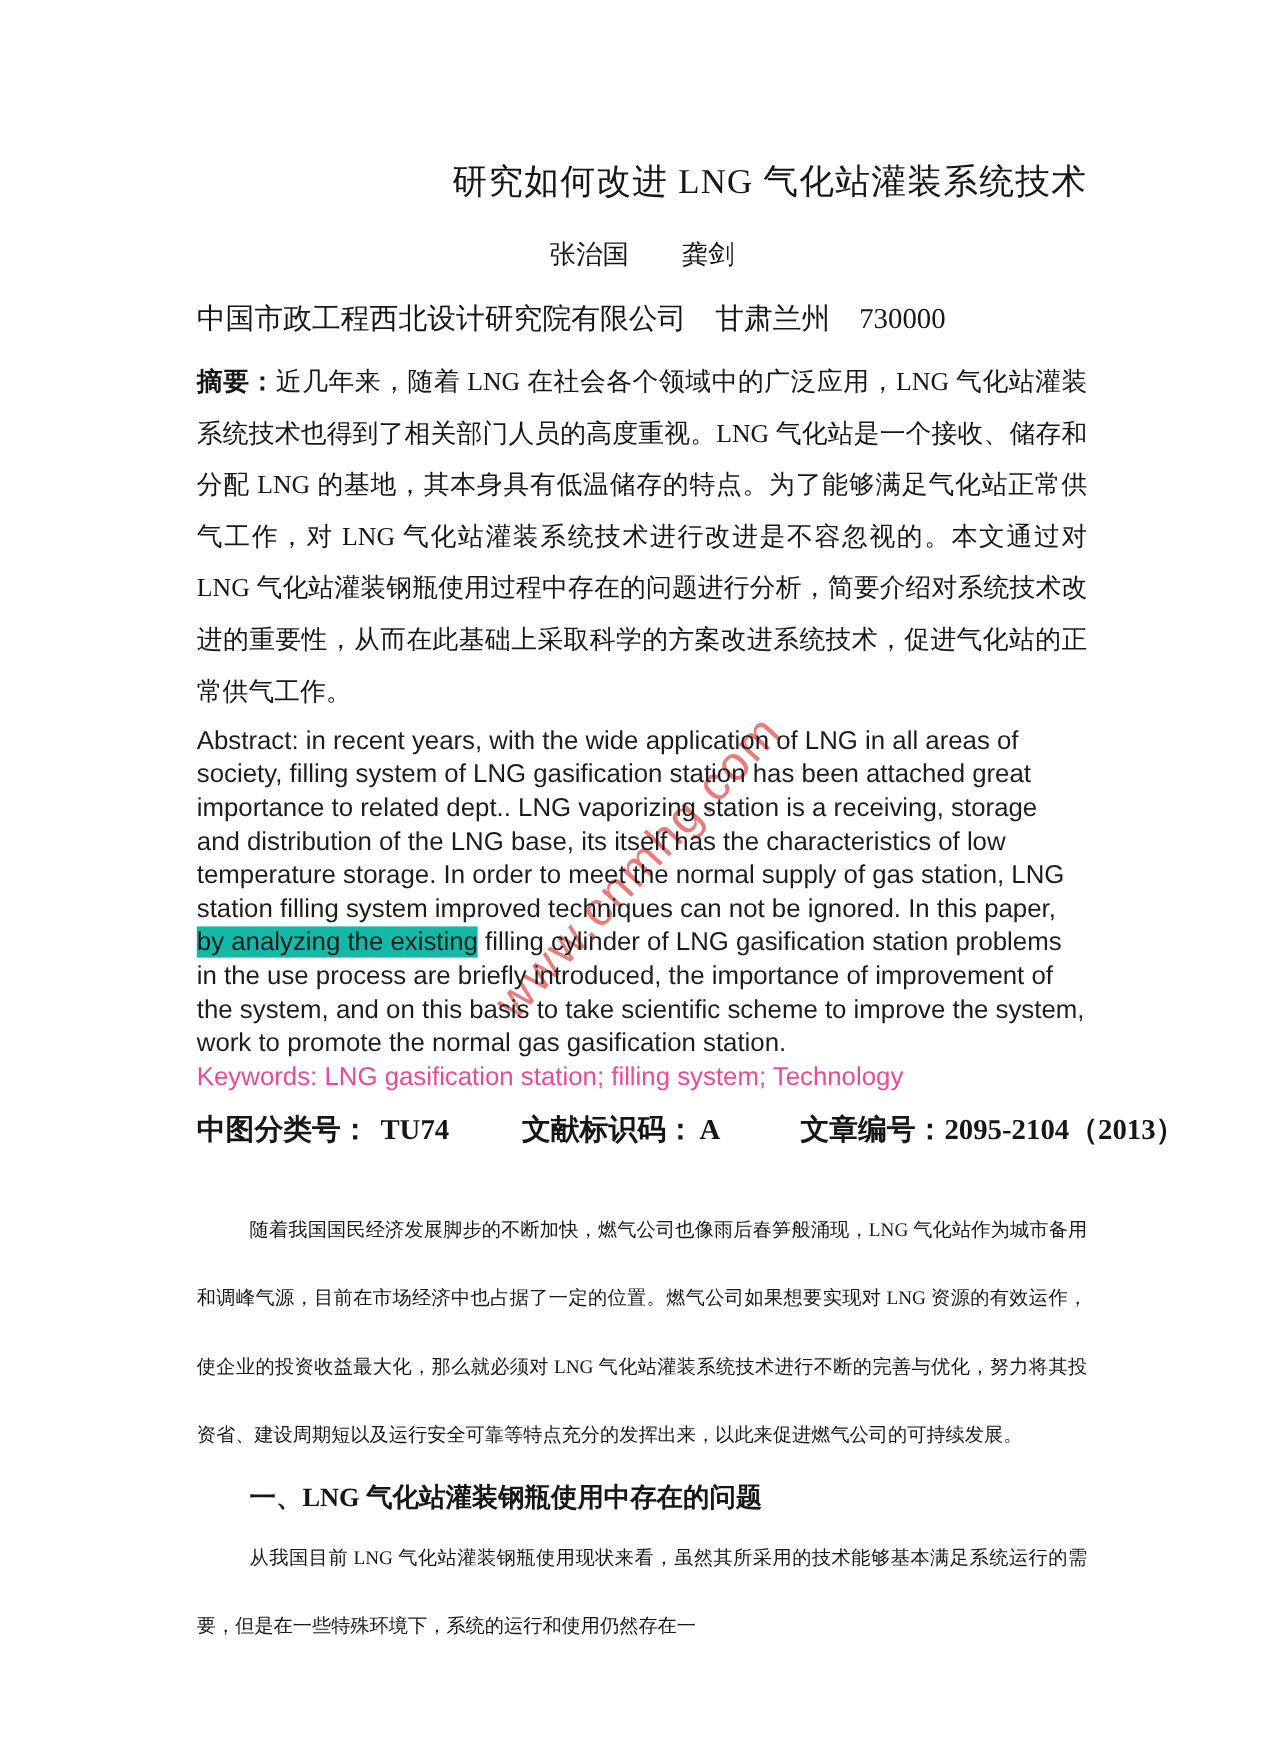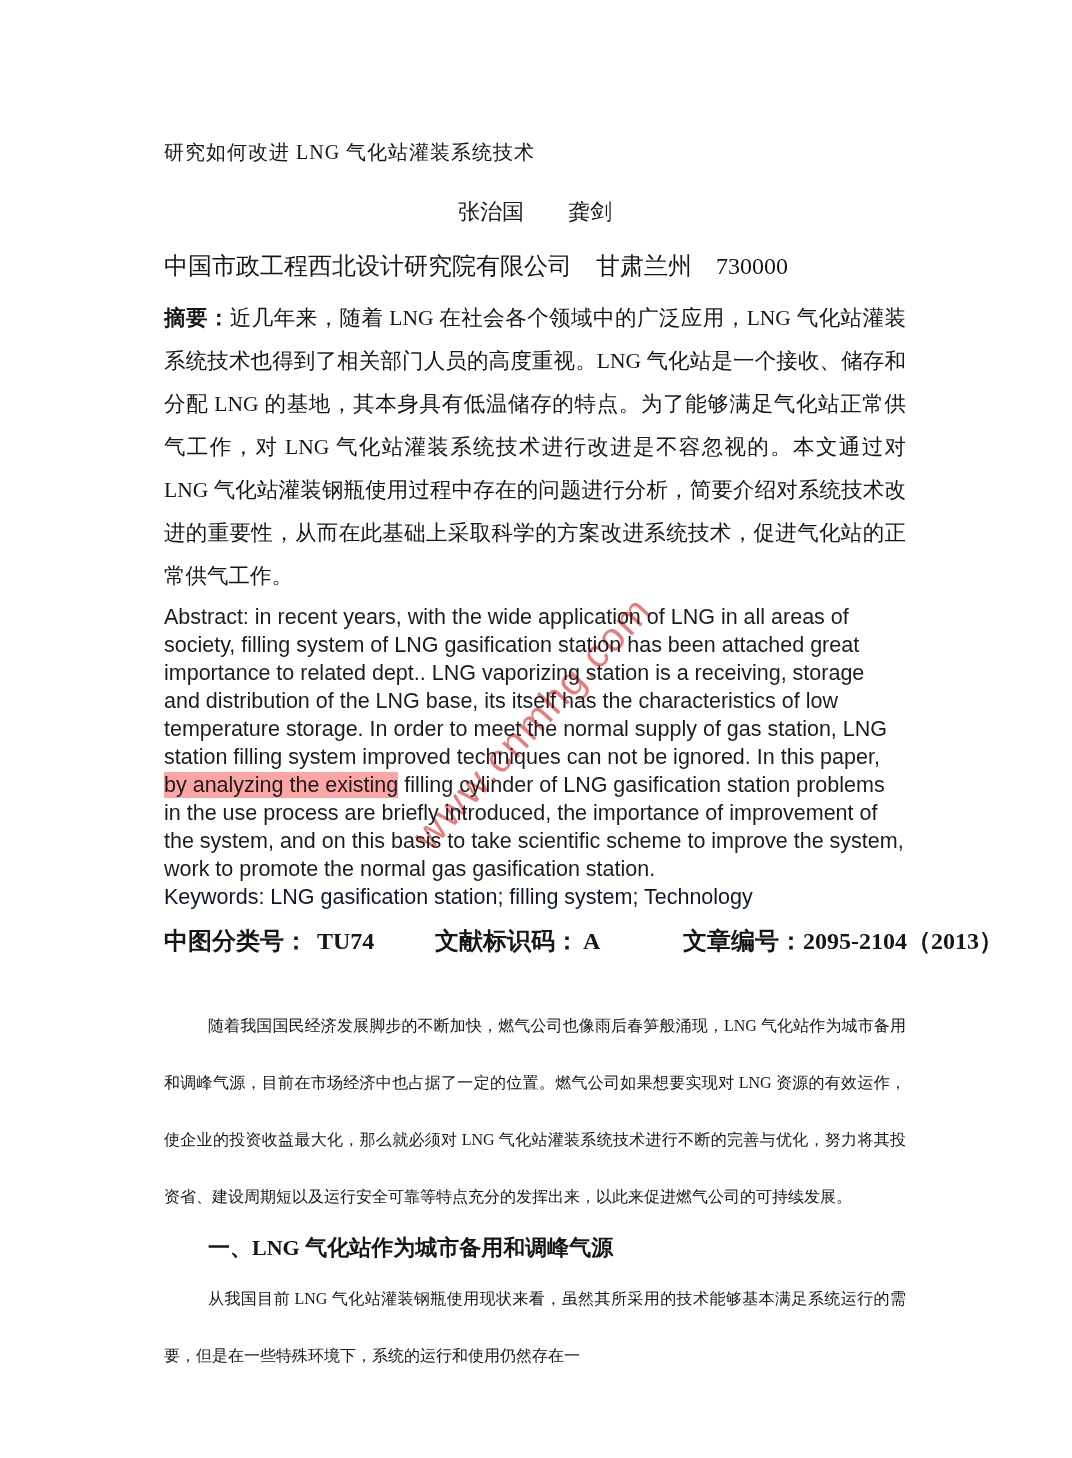--- a/index.html
+++ b/index.html
@@ -14,22 +14,22 @@
     color: #161616;
   }
   .content {
     position: absolute;
     left: 164px;
     top: 134px;
     width: 742px;
     z-index: 1;
   }
   .paper-title {
-    text-align: left;
-    font-size: 20px;
+    text-align: right;
+    font-size: 29px;
     letter-spacing: 1px;
     line-height: 36px;
   }
   .authors {
     text-align: center;
     font-size: 22px;
     margin-top: 28px;
     line-height: 28px;
   }
   .affiliation {
@@ -51,40 +51,40 @@
     white-space: nowrap;
   }
   .abstract-en {
     font-family: "Liberation Sans", "DejaVu Sans", sans-serif;
     font-size: 21.5px;
     line-height: 28px;
     margin-top: 5px;
     color: #1c1c1c;
   }
   .abstract-en .hl {
-    background: #fca5a5;
+    background: #14b8a6;
     padding: 1px 0;
   }
   .keywords-en {
     font-family: "Liberation Sans", "DejaVu Sans", sans-serif;
     font-size: 21.5px;
     line-height: 28px;
-    color: #0f172a;
+    color: #ec4899;
   }
   .meta-row {
     position: relative;
     margin-top: 14px;
     height: 30px;
     font-size: 24px;
     white-space: nowrap;
     font-weight: bold;
   }
   .meta-clc   { position: absolute; left: 0; }
   .meta-doc   { position: absolute; left: 271px; }
-  .meta-id    { position: absolute; left: 503px; margin-left: 16px; }
+  .meta-id    { position: absolute; left: 503px; }
   .meta-row .val { margin-left: 9px; }
   .meta-row .val-tight { margin-left: 4px; }
   .body-para {
     font-size: 16px;
     line-height: 57px;
     text-align: justify;
     text-indent: 44px;
   }
   .body-start { margin-top: 42px; }
   .section-heading {
@@ -131,18 +131,18 @@
     <p class="keywords-en">Keywords: LNG gasification station; filling system; Technology</p>
 
     <div class="meta-row">
       <span class="meta-clc"><span>中图分类号：</span><span class="val">TU74</span></span>
       <span class="meta-doc"><span>文献标识码：</span><span class="val-tight">A</span></span>
       <span class="meta-id"><span>文章编号：</span><span>2095-2104（2013）</span></span>
     </div>
 
     <p class="body-para body-start">随着我国国民经济发展脚步的不断加快，燃气公司也像雨后春笋般涌现，LNG 气化站作为城市备用和调峰气源，目前在市场经济中也占据了一定的位置。燃气公司如果想要实现对 LNG 资源的有效运作，使企业的投资收益最大化，那么就必须对 LNG 气化站灌装系统技术进行不断的完善与优化，努力将其投资省、建设周期短以及运行安全可靠等特点充分的发挥出来，以此来促进燃气公司的可持续发展。</p>
 
-    <div class="section-heading">一、LNG 气化站作为城市备用和调峰气源</div>
+    <div class="section-heading">一、LNG 气化站灌装钢瓶使用中存在的问题</div>
 
     <p class="body-para">从我国目前 LNG 气化站灌装钢瓶使用现状来看，虽然其所采用的技术能够基本满足系统运行的需要，但是在一些特殊环境下，系统的运行和使用仍然存在一</p>
 
   </div>
 </div>
 
 </body></html>

